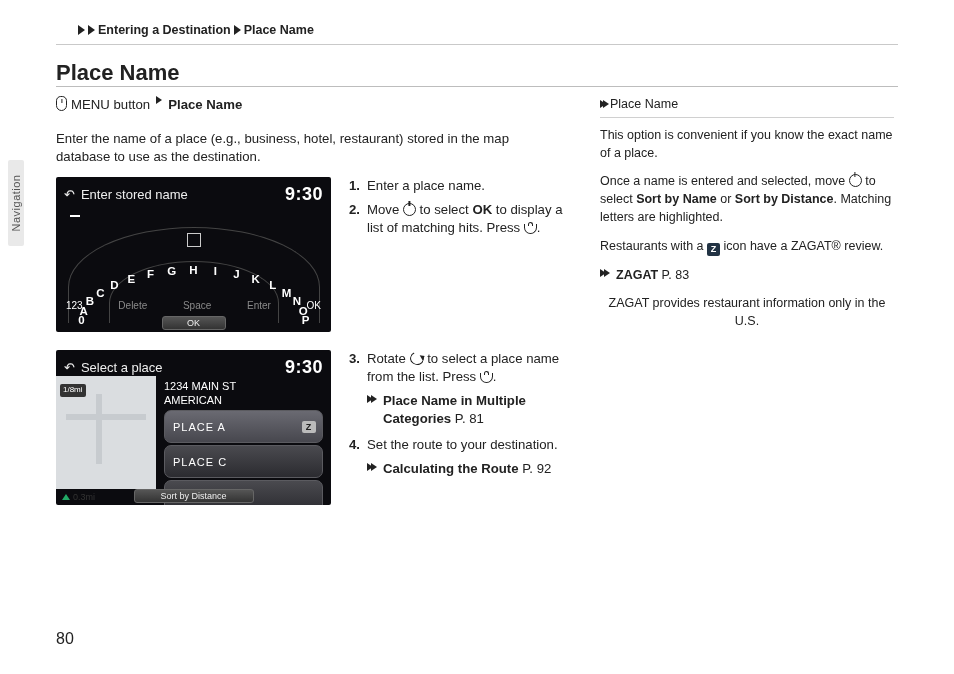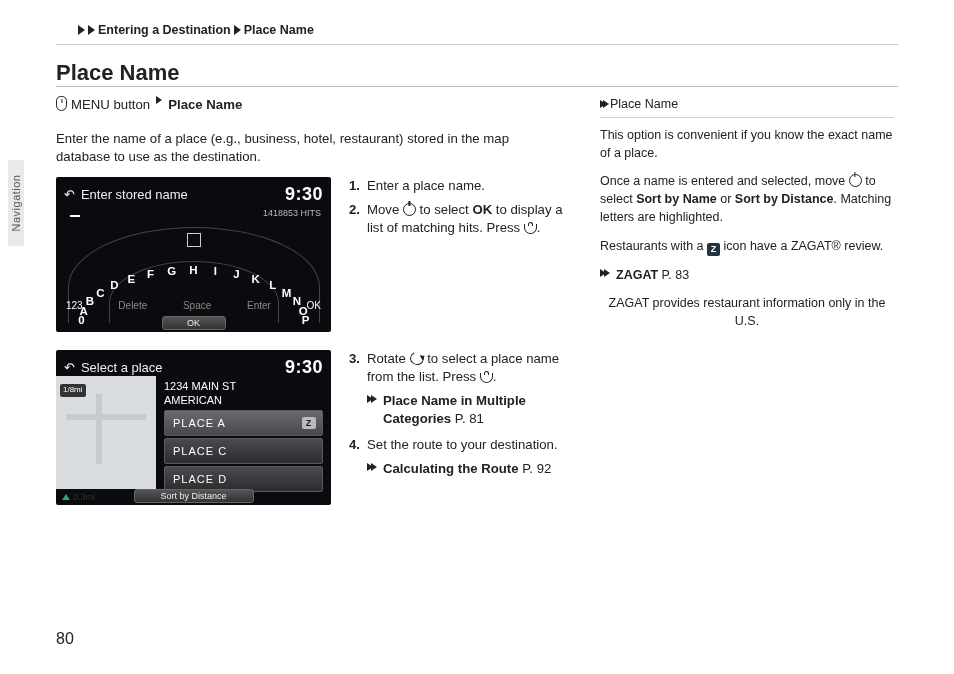--- a/index.html
+++ b/index.html
@@ -75,21 +75,21 @@
   .s2 { height:155px; }
   .s2 .mapside{position:absolute;left:0;top:26px;bottom:16px;width:100px;background:#dadde0;}
   .s2 .mapside::before{content:"";position:absolute;left:10px;top:18px;width:80px;height:70px;background:
      linear-gradient(#c7cbcf,#c7cbcf) 0 30%/100% 6px no-repeat,
      linear-gradient(#c7cbcf,#c7cbcf) 40% 0/6px 100% no-repeat;}
   .scale{position:absolute;left:4px;top:34px;background:#333;color:#fff;font-size:8px;padding:1px 3px;border-radius:2px;}
   .dist{position:absolute;left:6px;bottom:2px;font-size:9px;color:#333;display:flex;align-items:center;gap:3px;}
   .dist .tri{display:inline-block;width:0;height:0;border-left:4px solid transparent;border-right:4px solid transparent;border-bottom:6px solid #2a6;}
   .addr{position:absolute;left:108px;top:30px;font-size:11px;line-height:1.2;color:#fff;}
   .plist{position:absolute;left:108px;right:8px;top:60px;}
-  .pitem{background:linear-gradient(#4a4a4f,#2b2b30);border:1px solid #5b5b60;border-radius:2px;margin-bottom:2px;height:26px;display:flex;align-items:center;padding:0 8px;font-size:11px;letter-spacing:1px;color:#fff;position:relative;}
+  .pitem{background:linear-gradient(#4a4a4f,#2b2b30);border:1px solid #5b5b60;border-radius:7px;margin-bottom:2px;height:33px;display:flex;align-items:center;padding:0 8px;font-size:11px;letter-spacing:1px;color:#fff;position:relative;}
   .pitem.sel{background:linear-gradient(#6a6a72,#47474e);}
   .zbadge{position:absolute;right:6px;width:14px;height:12px;background:#bbb;color:#222;font-size:9px;font-weight:700;display:flex;align-items:center;justify-content:center;border-radius:2px;}
   .sortpill{position:absolute;left:50%;bottom:2px;transform:translateX(-50%);width:120px;height:14px;background:linear-gradient(#555,#333);border:1px solid #666;border-radius:3px;font-size:9px;display:flex;align-items:center;justify-content:center;color:#eee;}
 
   
   .ico{display:inline-block;vertical-align:-2px;}
   .dial{width:13px;height:13px;border:1.2px solid #222;border-radius:50%;position:relative;}
   .dial::after{content:"";position:absolute;left:50%;top:-3px;width:1.2px;height:5px;background:#222;transform:translateX(-50%);}
   .press{width:13px;height:10px;border:1.2px solid #222;border-top:none;border-radius:0 0 7px 7px;position:relative;}
   .press::before{content:"";position:absolute;left:3px;right:3px;top:-2px;height:3px;border:1.2px solid #222;border-bottom:none;border-radius:4px 4px 0 0;}
@@ -133,21 +133,20 @@
   <div class="row">
     <div class="shot">
       <div class="screen s1">
         <div class="sbar">
           <div class="title">
                 <span>↶</span>
                 <span>Enter stored name</span>
               </div>
           <div class="clock">9:30</div>
         </div>
-        <div class="hits">1418853 HITS</div>
         <div class="cursor"></div>
         <div class="arcpath"></div>
         <div class="arcpath inner"></div>
         <div class="hbox"></div>
         <div class="arc">
           <div class="letters" id="letters">
                 <span style="left: 12px; top: 80px;">0</span>
                 <span style="left: 14.152px; top: 70.2455px;">A</span>
                 <span style="left: 20.5255px; top: 60.8658px;">B</span>
                 <span style="left: 30.8754px; top: 52.2215px;">C</span>

